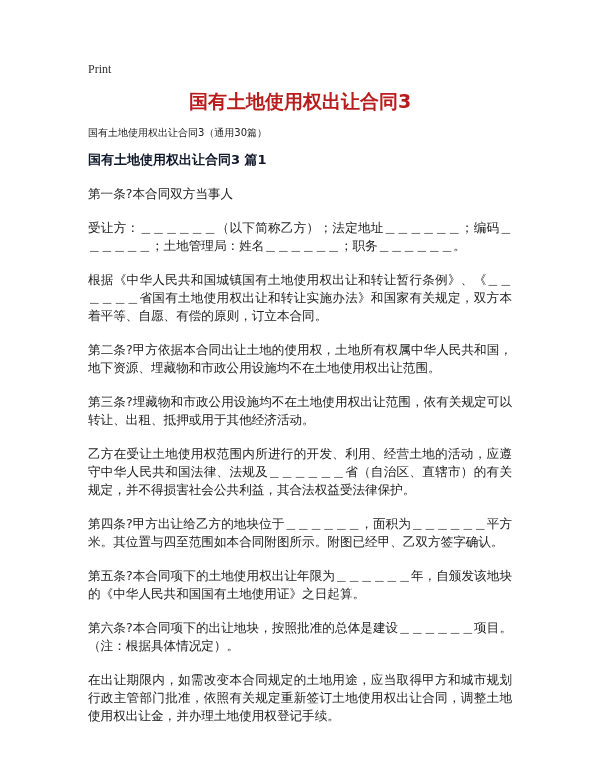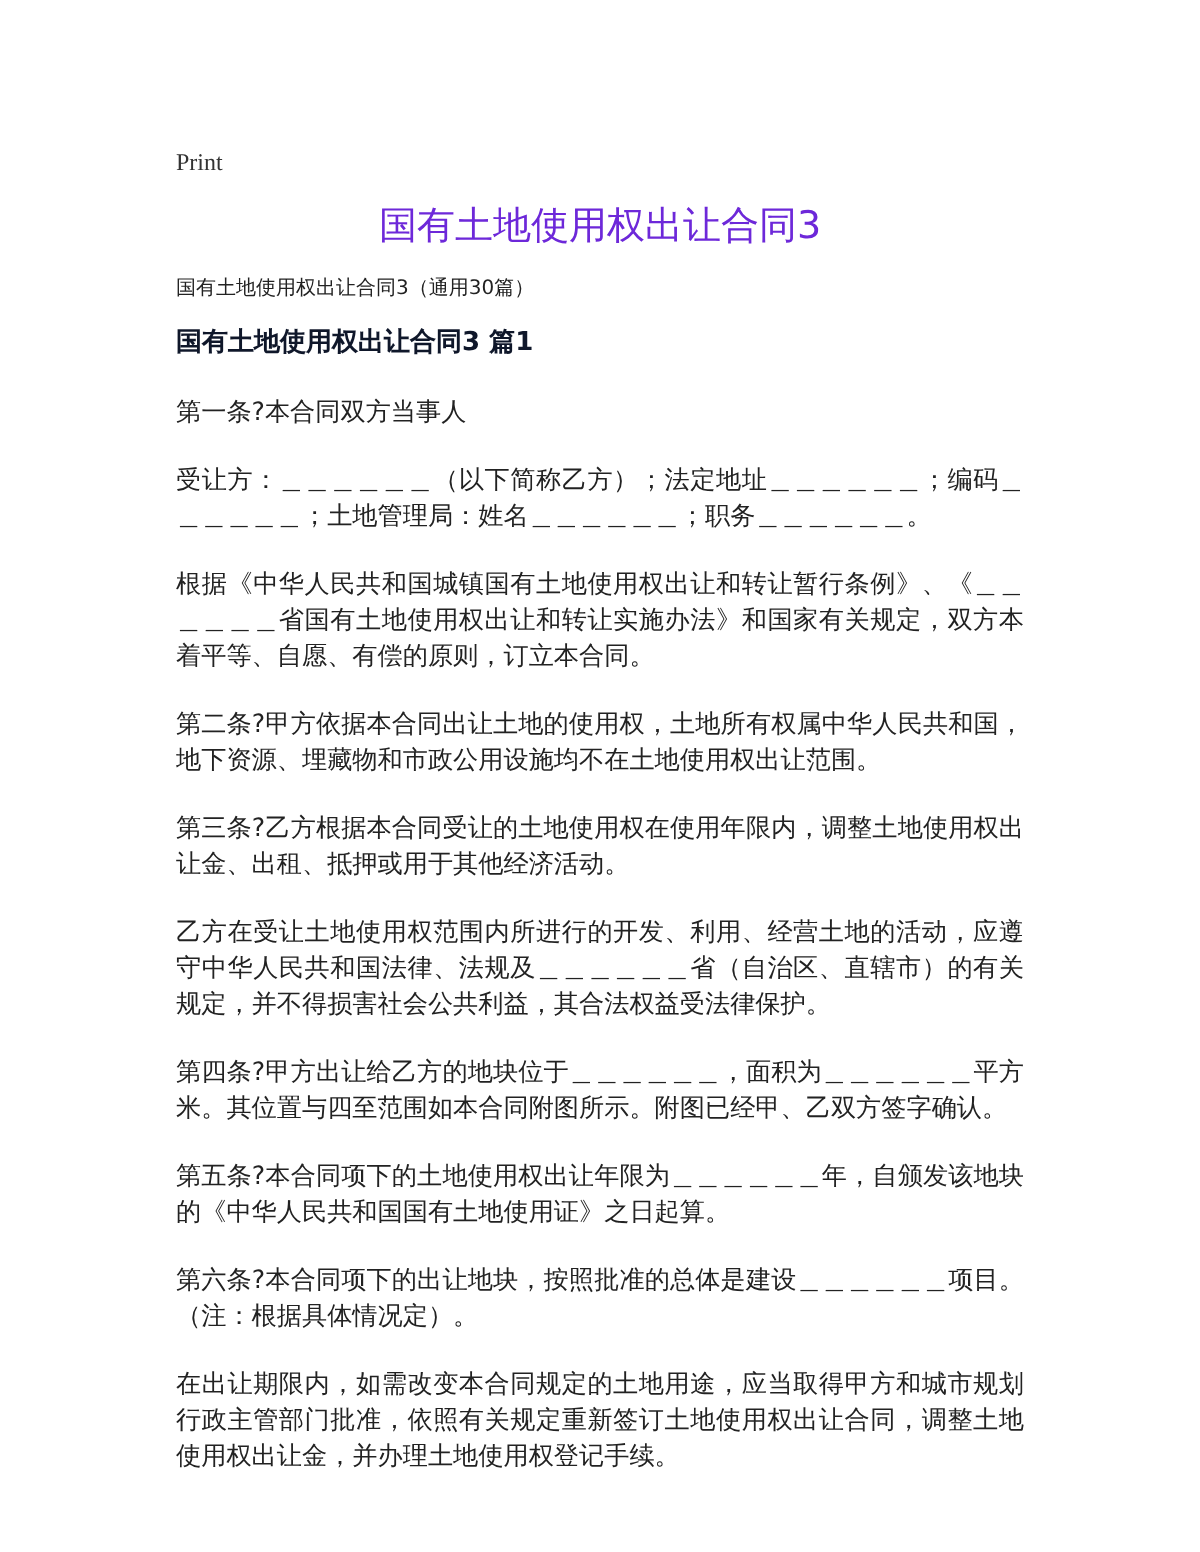--- a/index.html
+++ b/index.html
@@ -1,35 +1,35 @@
 <!DOCTYPE html>
 <html><head>
 <meta charset="utf-8">
 <style>
   html, body { margin: 0; padding: 0; background: #ffffff; }
   body { width: 600px; height: 776px; position: relative; overflow: hidden;
          font-family: "DejaVu Sans", "Liberation Sans", sans-serif; color: #222; }
-  .page { position: absolute; left: 88px; top: 72px; width: 424px; }
+  .page { position: absolute; left: 88px; top: 60px; width: 424px; }
   .print { font-family: "Liberation Serif", "DejaVu Serif", serif; font-size: 12px; color: #333; margin: 0 0 10px 0; line-height: 18px; }
-  .title { text-align: center; font-size: 19px; margin: 0 0 10px 0; line-height: 26px; font-weight: normal; color: #6d28d9; }
+  .title { text-align: center; font-size: 19px; margin: 0 0 10px 0; line-height: 26px; font-weight: bold; color: #b91c1c; }
   .subtitle { font-size: 10px; margin: 0 0 9px 0; line-height: 18px; }
   .heading { font-size: 13px; font-weight: bold; margin: 0 0 8px 0; line-height: 18px; color: #0f172a; }
   .para { font-size: 12.6px; line-height: 18px; margin: 16px 0 11px 0; text-align: justify; word-break: break-all; }
 </style>
 </head>
 <body>
 
 <div class="page">
   <div class="print">Print</div>
   <h1 class="title">国有土地使用权出让合同3</h1>
   <div class="subtitle">国有土地使用权出让合同3（通用30篇）</div>
   <div class="heading">国有土地使用权出让合同3 篇1</div>
   <p class="para">第一条?本合同双方当事人</p>
   <p class="para">受让方：＿＿＿＿＿＿（以下简称乙方）；法定地址＿＿＿＿＿＿；编码＿＿＿＿＿＿；土地管理局：姓名＿＿＿＿＿＿；职务＿＿＿＿＿＿。</p>
   <p class="para">根据《中华人民共和国城镇国有土地使用权出让和转让暂行条例》、《＿＿＿＿＿＿省国有土地使用权出让和转让实施办法》和国家有关规定，双方本着平等、自愿、有偿的原则，订立本合同。</p>
   <p class="para">第二条?甲方依据本合同出让土地的使用权，土地所有权属中华人民共和国，地下资源、埋藏物和市政公用设施均不在土地使用权出让范围。</p>
-  <p class="para">第三条?乙方根据本合同受让的土地使用权在使用年限内，调整土地使用权出让金、出租、抵押或用于其他经济活动。</p>
+  <p class="para">第三条?埋藏物和市政公用设施均不在土地使用权出让范围，依有关规定可以转让、出租、抵押或用于其他经济活动。</p>
   <p class="para">乙方在受让土地使用权范围内所进行的开发、利用、经营土地的活动，应遵守中华人民共和国法律、法规及＿＿＿＿＿＿省（自治区、直辖市）的有关规定，并不得损害社会公共利益，其合法权益受法律保护。</p>
   <p class="para">第四条?甲方出让给乙方的地块位于＿＿＿＿＿＿，面积为＿＿＿＿＿＿平方米。其位置与四至范围如本合同附图所示。附图已经甲、乙双方签字确认。</p>
   <p class="para">第五条?本合同项下的土地使用权出让年限为＿＿＿＿＿＿年，自颁发该地块的《中华人民共和国国有土地使用证》之日起算。</p>
   <p class="para">第六条?本合同项下的出让地块，按照批准的总体是建设＿＿＿＿＿＿项目。（注：根据具体情况定）。</p>
   <p class="para">在出让期限内，如需改变本合同规定的土地用途，应当取得甲方和城市规划行政主管部门批准，依照有关规定重新签订土地使用权出让合同，调整土地使用权出让金，并办理土地使用权登记手续。</p>
 </div>
 
 </body></html>

